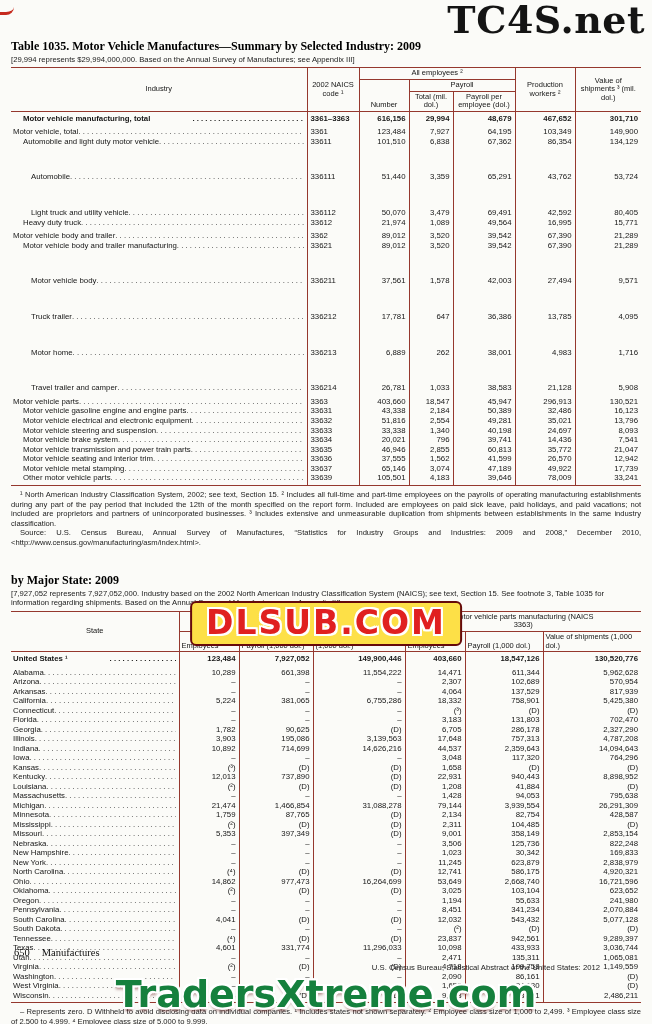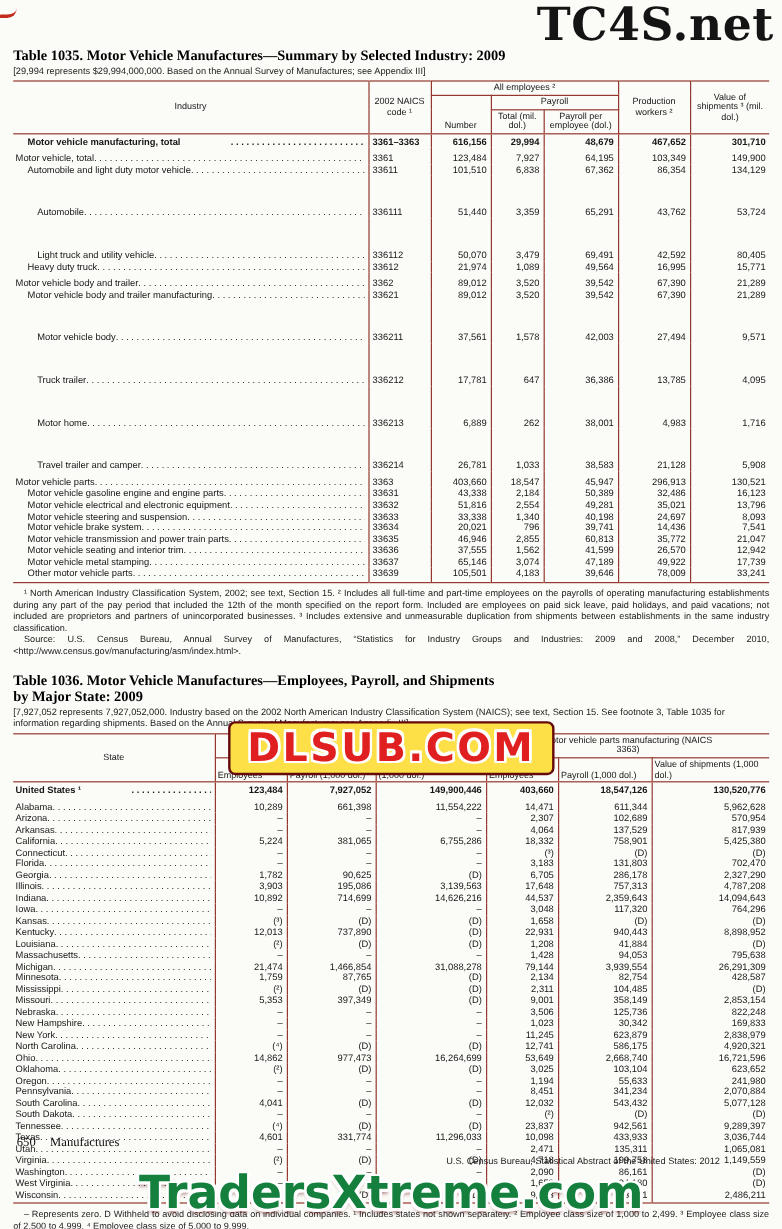--- a/index.html
+++ b/index.html
@@ -380,21 +380,21 @@
           </tr>
         </tbody>
     </table>
 
     <p class="fn first">¹ North American Industry Classification System, 2002; see text, Section 15. ² Includes all full-time and part-time employees on the payrolls of operating manufacturing establishments during any part of the pay period that included the 12th of the month specified on the report form. Included are employees on paid sick leave, paid holidays, and paid vacations; not included are proprietors and partners of unincorporated businesses. ³ Includes extensive and unmeasurable duplication from shipments between establishments in the same industry classification.</p>
     <p class="fn">Source: U.S. Census Bureau, Annual Survey of Manufactures, “Statistics for Industry Groups and Industries: 2009 and 2008,” December 2010, &lt;http://www.census.gov/manufacturing/asm/index.html&gt;.</p>
   </section>
 
   <section class="sec2">
     <h1 class="tbl-title t1036-title">
-      <span>Table 1036. Motor Vehicle Manufactures—Employees, Payroll, and Shipments</span><br>
+      <br>
       <span>by Major State: 2009</span>
     </h1>
     <p class="note">[7,927,052 represents 7,927,052,000. Industry based on the 2002 North American Industry Classification System (NAICS); see text, Section 15. See footnote 3, Table 1035 for information regarding shipments. Based on the Annual Survey of Manufactures; see Appendix III]</p>
 
     <div class="tblwrap">
       <div class="wm-mid">DLSUB.COM</div>
 
       <table class="stat t36">
         <colgroup>
           <col style="width:168px">

